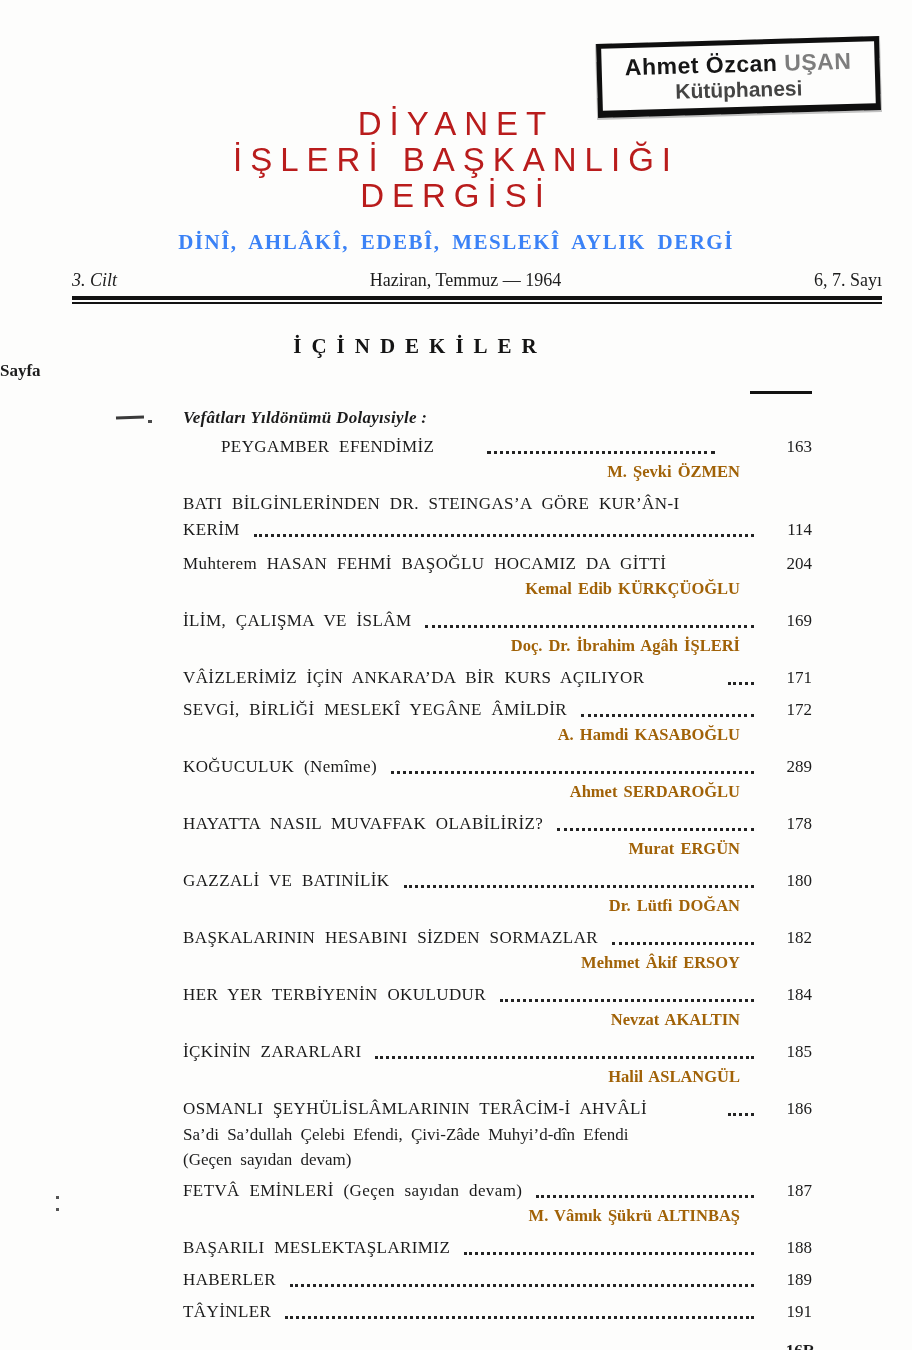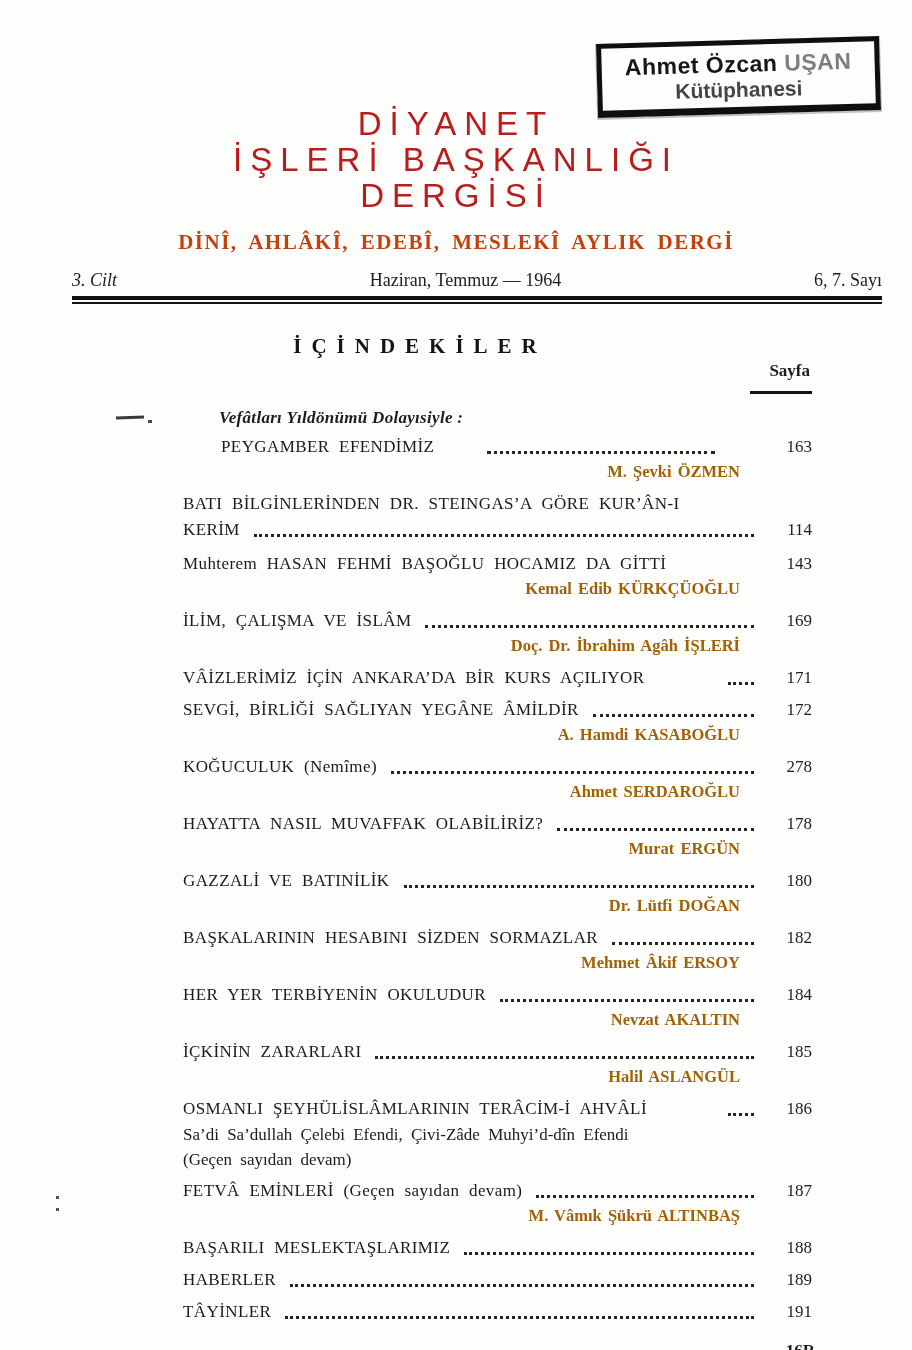--- a/index.html
+++ b/index.html
@@ -42,21 +42,21 @@
     letter-spacing: 8px;
     line-height: 36px;
     color: #b91c1c;
   }
   .mast-sub {
     margin-top: 16px;
     font-weight: 700;
     font-size: 21px;
     letter-spacing: 1.5px;
     word-spacing: 5px;
-    color: #c2410c;
+    color: #3b82f6;
   }
   .vol-line {
     display: flex; align-items: baseline;
     margin: 15px 30px 0 72px;
     font-size: 18px;
   }
   .vol-line .vol   { flex: 0 0 auto; font-style: italic; }
   .vol-line .date  { flex: 1 1 auto; text-align: center; }
   .vol-line .issue { flex: 0 0 auto; text-align: center; }
   .head-rule {
@@ -71,39 +71,37 @@
     margin-top: 30px;
     text-align: center;
     transform: translateX(-36px);
     font-weight: 700;
     font-size: 21px;
     letter-spacing: 10px;
     color: #141414;
   }
   .sayfa {
     margin: 2px 102px 0 0;
-    text-align: right;
     font-weight: 700;
     font-size: 17px;
   }
   .sayfa-rule {
     width: 62px; height: 0;
     border-top: 3px solid #121212;
     margin: 10px 100px 0 auto;
   }
 
   
   .toc { margin: 14px 100px 0 183px; font-size: 17px; }
   .intro {
     font-style: italic;
     font-weight: 700;
     font-size: 17px;
     margin-bottom: 6px;
     letter-spacing: .3px;
-    margin-left: 36px;
   }
   .entry { margin-bottom: 6px; }
   .entry.gap  { margin-top: 8px; }
   .row { display: flex; line-height: 26px; }
   .row.indent { padding-left: 38px; gap: 39px; }
   .t {
     white-space: nowrap;
     letter-spacing: .4px;
     word-spacing: 5px;
     color: #1a1a1a;
@@ -201,21 +199,21 @@
         <span class="t">KERİM</span>
         <span class="fill"></span>
         <span class="pg">114</span>
       </div>
     </div>
 
     <div class="entry gap">
       <div class="row">
         <span class="t">Muhterem HASAN FEHMİ BAŞOĞLU HOCAMIZ DA GİTTİ</span>
         <span class="fill blank"></span>
-        <span class="pg">143</span>
+        <span class="pg">204</span>
       </div>
       <div class="author">Kemal Edib KÜRKÇÜOĞLU</div>
     </div>
 
     <div class="entry gap">
       <div class="row">
         <span class="t">İLİM, ÇALIŞMA VE İSLÂM</span>
         <span class="fill"></span>
         <span class="pg">169</span>
       </div>
@@ -226,32 +224,32 @@
       <div class="row">
         <span class="t">VÂİZLERİMİZ İÇİN ANKARA’DA BİR KURS AÇILIYOR</span>
         <span class="fill blank"></span>
         <span class="mini"></span>
         <span class="pg">171</span>
       </div>
     </div>
 
     <div class="entry">
       <div class="row">
-        <span class="t">SEVGİ, BİRLİĞİ SAĞLIYAN YEGÂNE ÂMİLDİR</span>
+        <span class="t">SEVGİ, BİRLİĞİ MESLEKÎ YEGÂNE ÂMİLDİR</span>
         <span class="fill"></span>
         <span class="pg">172</span>
       </div>
       <div class="author">A. Hamdi KASABOĞLU</div>
     </div>
 
     <div class="entry gap">
       <div class="row">
         <span class="t">KOĞUCULUK (Nemîme)</span>
         <span class="fill"></span>
-        <span class="pg">278</span>
+        <span class="pg">289</span>
       </div>
       <div class="author">Ahmet SERDAROĞLU</div>
     </div>
 
     <div class="entry gap">
       <div class="row">
         <span class="t">HAYATTA NASIL MUVAFFAK OLABİLİRİZ?</span>
         <span class="fill"></span>
         <span class="pg">178</span>
       </div>

